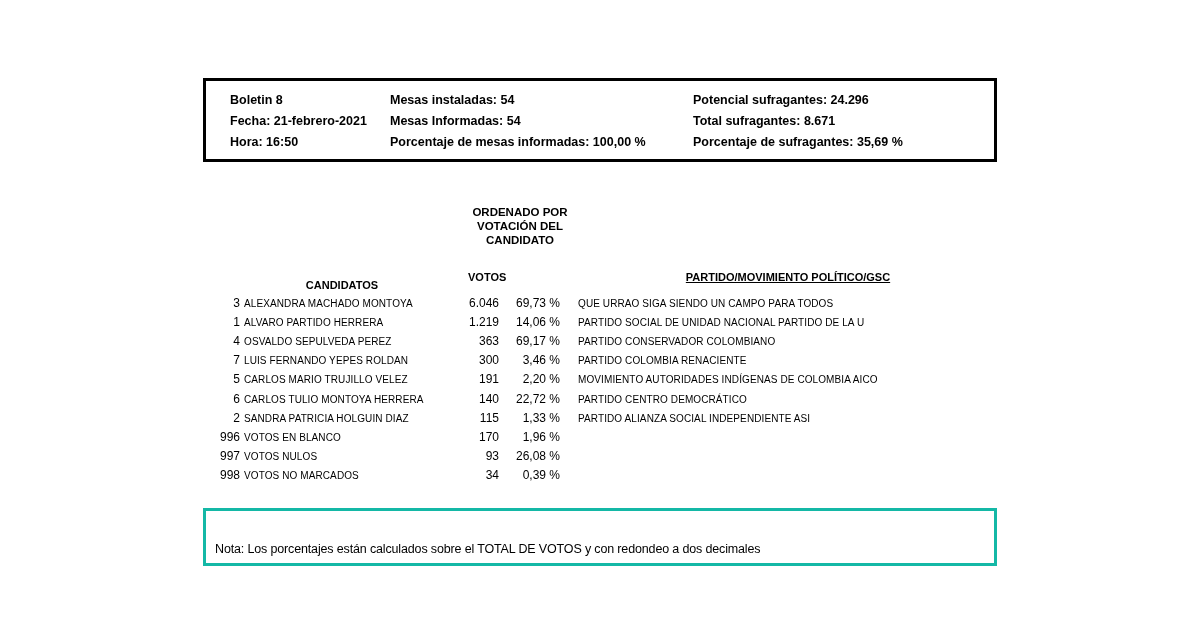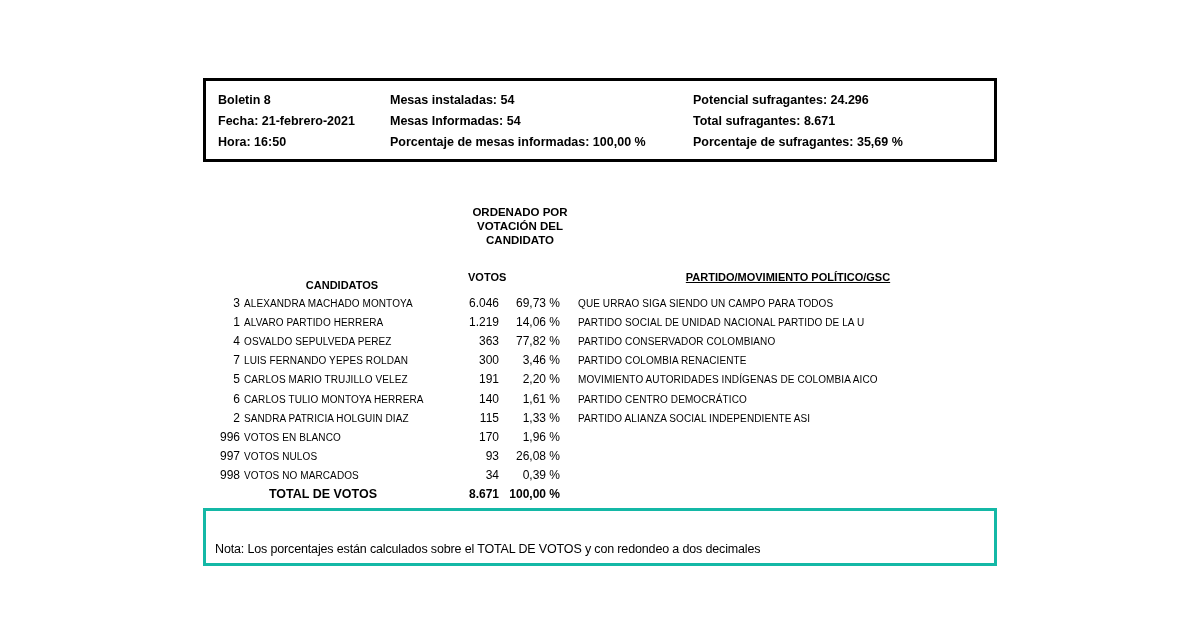--- a/index.html
+++ b/index.html
@@ -23,21 +23,21 @@
     position:absolute;left:0;top:0;right:0;bottom:0;
     padding:8px 0 6px 0;
     display:grid;
     grid-template-columns:184px 303px auto;
     grid-template-rows:1fr 1fr 1fr;
     align-items:center;
   }
   .bulletin-grid .cell{
     font-size:12.5px;font-weight:bold;white-space:nowrap;
   }
-  .bulletin-grid .c1{padding-left:12px;}
+  .bulletin-grid .c1{padding-left:24px;}
 
   
   .sort-title{
     left:430px;top:205px;width:180px;
     text-align:center;
     font-size:11.5px;font-weight:bold;line-height:14px;
   }
 
   
   .results{
@@ -113,42 +113,42 @@
     <span class="cell-num">1</span>
     <span class="cell-name">ALVARO PARTIDO HERRERA</span>
     <span class="cell-votes">1.219</span>
     <span class="cell-pct">14,06 %</span>
     <span class="cell-party">PARTIDO SOCIAL DE UNIDAD NACIONAL PARTIDO DE LA U</span>
   </div>
   <div class="trow">
     <span class="cell-num">4</span>
     <span class="cell-name">OSVALDO SEPULVEDA PEREZ</span>
     <span class="cell-votes">363</span>
-    <span class="cell-pct">77,82 %</span>
+    <span class="cell-pct">69,17 %</span>
     <span class="cell-party">PARTIDO CONSERVADOR COLOMBIANO</span>
   </div>
   <div class="trow">
     <span class="cell-num">7</span>
     <span class="cell-name">LUIS FERNANDO YEPES ROLDAN</span>
     <span class="cell-votes">300</span>
     <span class="cell-pct">3,46 %</span>
     <span class="cell-party">PARTIDO COLOMBIA RENACIENTE</span>
   </div>
   <div class="trow">
     <span class="cell-num">5</span>
     <span class="cell-name">CARLOS MARIO TRUJILLO VELEZ</span>
     <span class="cell-votes">191</span>
     <span class="cell-pct">2,20 %</span>
     <span class="cell-party">MOVIMIENTO AUTORIDADES INDÍGENAS DE COLOMBIA AICO</span>
   </div>
   <div class="trow">
     <span class="cell-num">6</span>
     <span class="cell-name">CARLOS TULIO MONTOYA HERRERA</span>
     <span class="cell-votes">140</span>
-    <span class="cell-pct">1,61 %</span>
+    <span class="cell-pct">22,72 %</span>
     <span class="cell-party">PARTIDO CENTRO DEMOCRÁTICO</span>
   </div>
   <div class="trow">
     <span class="cell-num">2</span>
     <span class="cell-name">SANDRA PATRICIA HOLGUIN DIAZ</span>
     <span class="cell-votes">115</span>
     <span class="cell-pct">1,33 %</span>
     <span class="cell-party">PARTIDO ALIANZA SOCIAL INDEPENDIENTE ASI</span>
   </div>
   <div class="trow">
@@ -162,22 +162,17 @@
     <span class="cell-name">VOTOS NULOS</span>
     <span class="cell-votes">93</span>
     <span class="cell-pct">26,08 %</span>
   </div>
   <div class="trow">
     <span class="cell-num">998</span>
     <span class="cell-name">VOTOS NO MARCADOS</span>
     <span class="cell-votes">34</span>
     <span class="cell-pct">0,39 %</span>
   </div>
-  <div class="trow-total">
-    <span class="cell-total-label">TOTAL DE VOTOS</span>
-    <span class="cell-votes">8.671</span>
-    <span class="cell-pct">100,00 %</span>
-  </div>
 </div>
 
 <div class="abs note-box">
   <div class="note-text">Nota: Los porcentajes están calculados sobre el TOTAL DE VOTOS y con redondeo a dos decimales</div>
 </div>
 
 </body></html>

